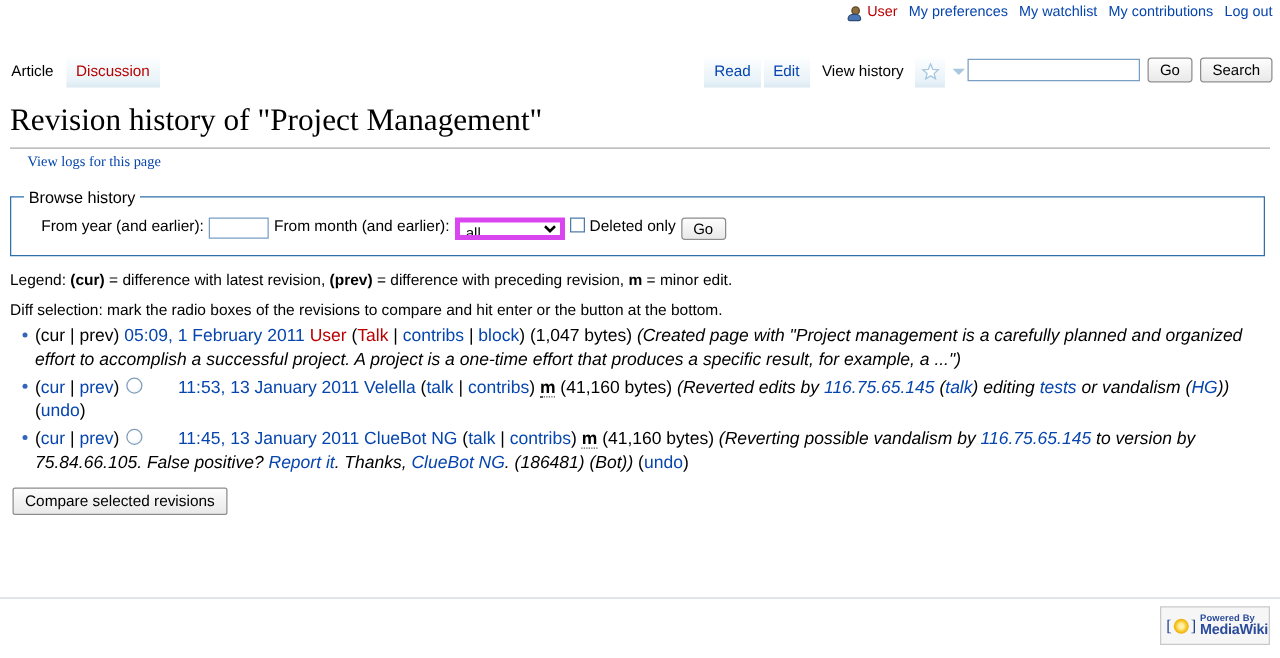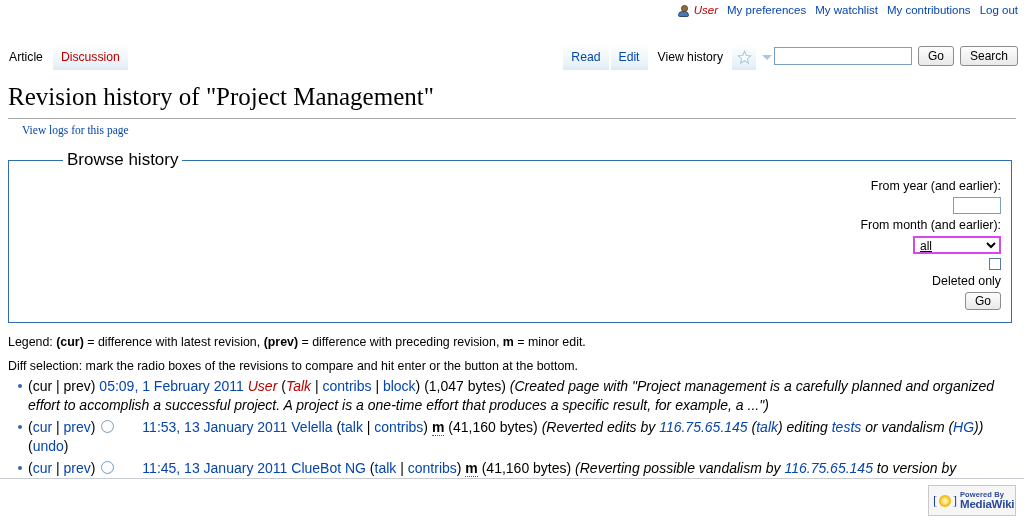--- a/index.html
+++ b/index.html
@@ -16,21 +16,20 @@
     overflow: hidden;
     position: relative;
   }
   a, .lnk {
     color: #0645ad;
     text-decoration: none;
     cursor: pointer;
   }
   .red {
     color: #ba0000;
-    font-style: italic;
   }
   .plain {
     color: #000000;
   }
 
   
   #personal-bar {
     position: absolute;
     top: 0;
     right: 6px;
@@ -198,49 +197,47 @@
   }
 
   
   #browse-fieldset {
     margin: 14px 12px 0 8px;
     border: 1px solid #2f6fab;
     padding: 4px 10px 10px 10px;
     background: #ffffff;
   }
   #browse-fieldset legend {
-    font-size: 17px;
+    font-size: 13px;
     padding: 0 4px;
     color: #000;
-    margin-left: 44px;
   }
   #browse-row {
     display: flex;
-    align-items: flex-end;
+    align-items: flex-start;
     gap: 4px;
     padding: 5px 0 2px 14px;
     font-size: 12.4px;
-    flex-direction: column;
   }
   #year-input {
     width: 48px;
     height: 17px;
     box-sizing: border-box;
     border: 1px solid #7b9fc4;
     font-family: "Liberation Sans", sans-serif;
     font-size: 12px;
     padding: 0 2px;
   }
   #month-select {
     width: 88px;
     height: 18px;
     box-sizing: border-box;
     font-family: "Liberation Sans", sans-serif;
     font-size: 12px;
-    border: 2px solid #d946ef;
+    border: 4px solid #d946ef;
     background: #ffffff;
     padding: 0 1px;
     text-decoration: underline;
   }
   .chk {
     width: 12px;
     height: 12px;
     box-sizing: border-box;
     border: 1px solid #4f7ba6;
     background: #ffffff;

